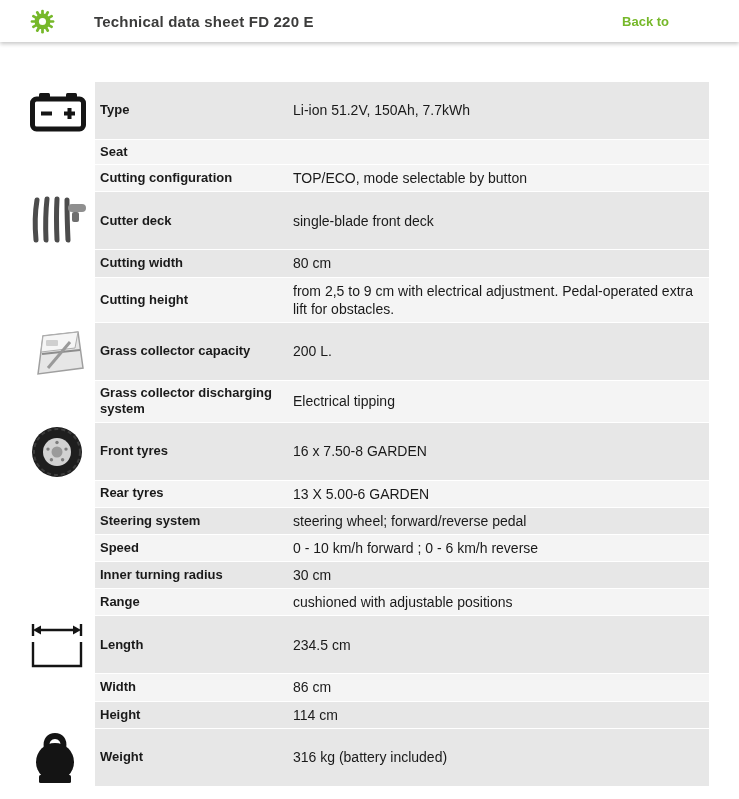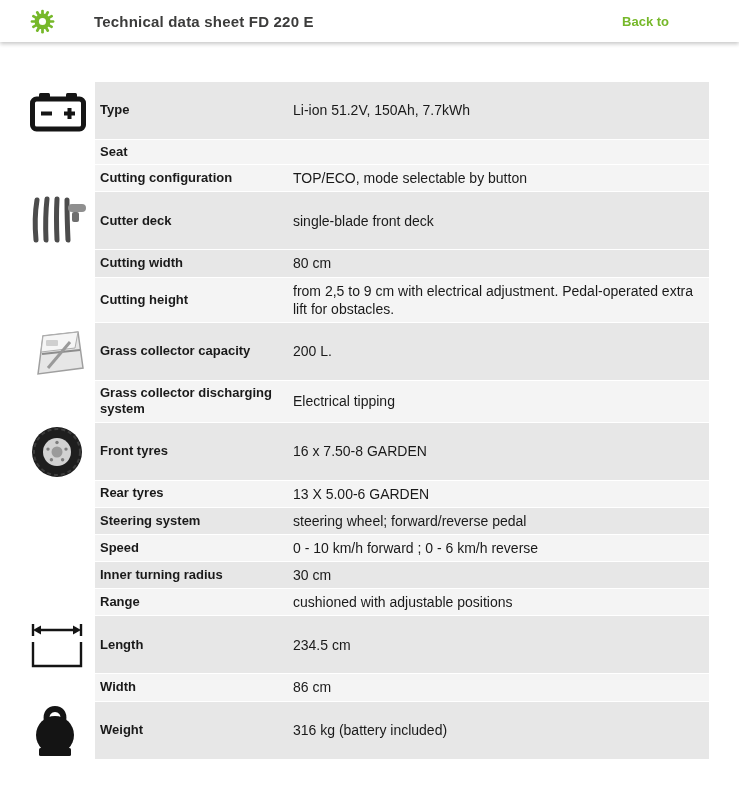--- a/index.html
+++ b/index.html
@@ -273,20 +273,27 @@
       <div class="value-cell">234.5 cm</div>
     </div>
   </div>
     <div class="row shade-light">
     <div class="row-icon-cell"></div>
     <div class="row-body">
       <div class="name-cell">Width</div>
       <div class="value-cell">86 cm</div>
     </div>
   </div>
+    <div class="row shade-dark">
+    <div class="row-icon-cell"></div>
+    <div class="row-body">
+      <div class="name-cell">Height</div>
+      <div class="value-cell">114 cm</div>
+    </div>
+  </div>
     <div class="row shade-dark tall">
     <div class="row-icon-cell">
         <svg width="50" height="56" viewBox="0 0 50 56">
     <path d="M17 18 C13 2, 37 2, 33 18" fill="none" stroke="#141414" stroke-width="6" stroke-linecap="round"></path>
     <circle cx="25" cy="32" r="19" fill="#141414"></circle>
     <rect x="9" y="45" width="32" height="8" rx="1.5" fill="#141414"></rect>
   </svg>
       </div>
     <div class="row-body">
       <div class="name-cell">Weight</div>

